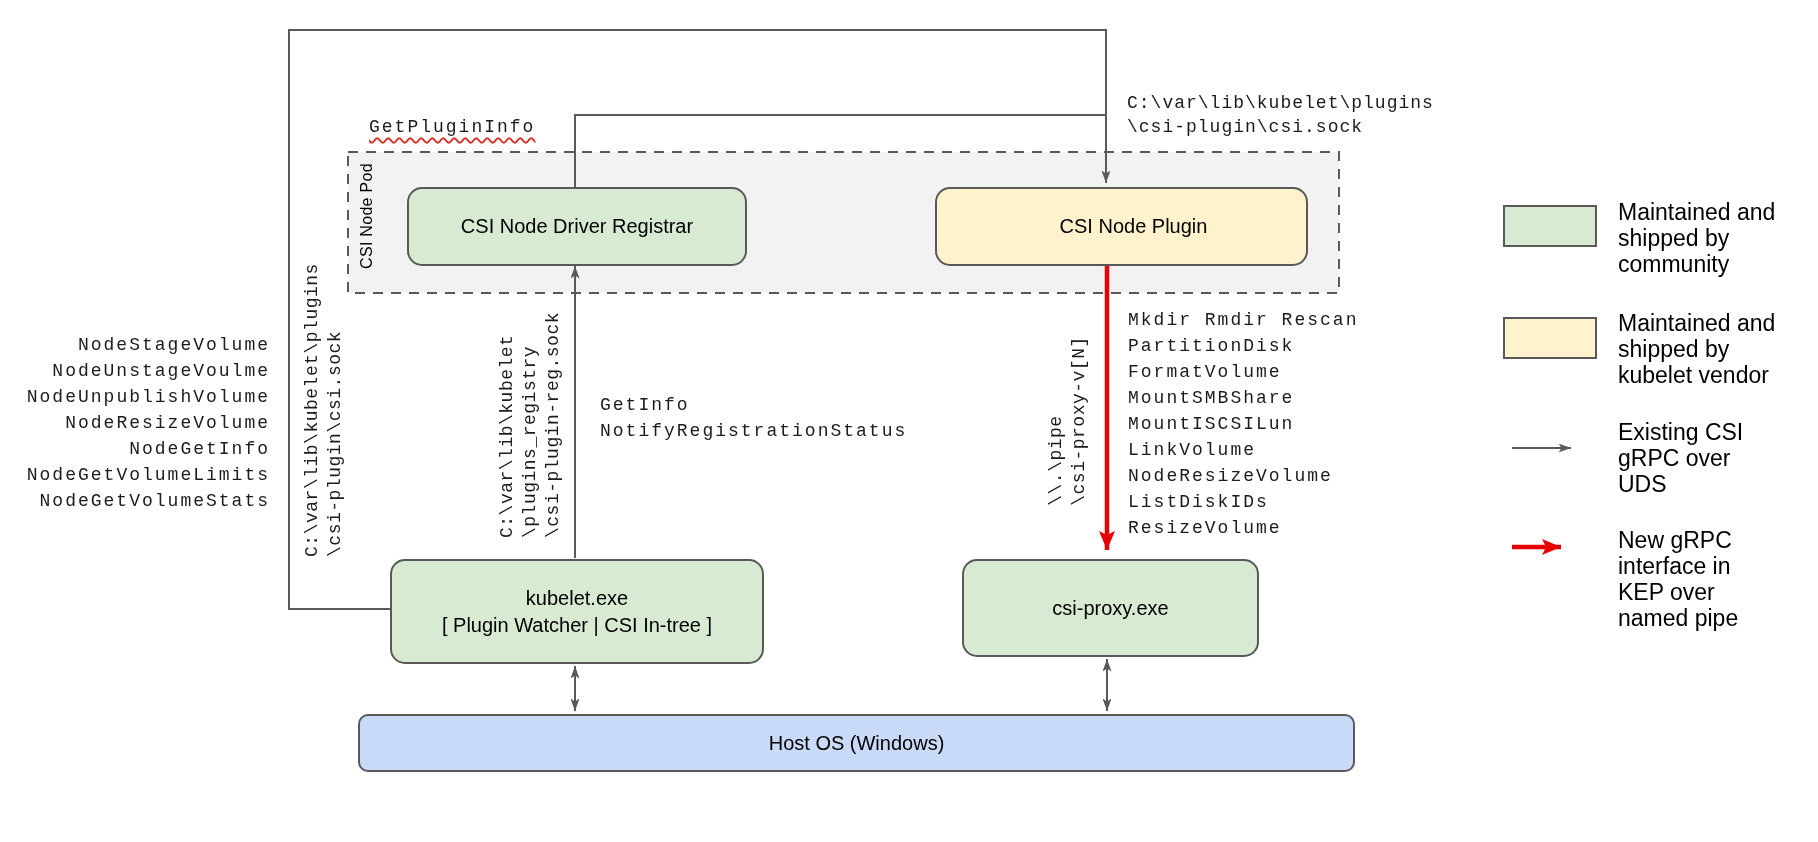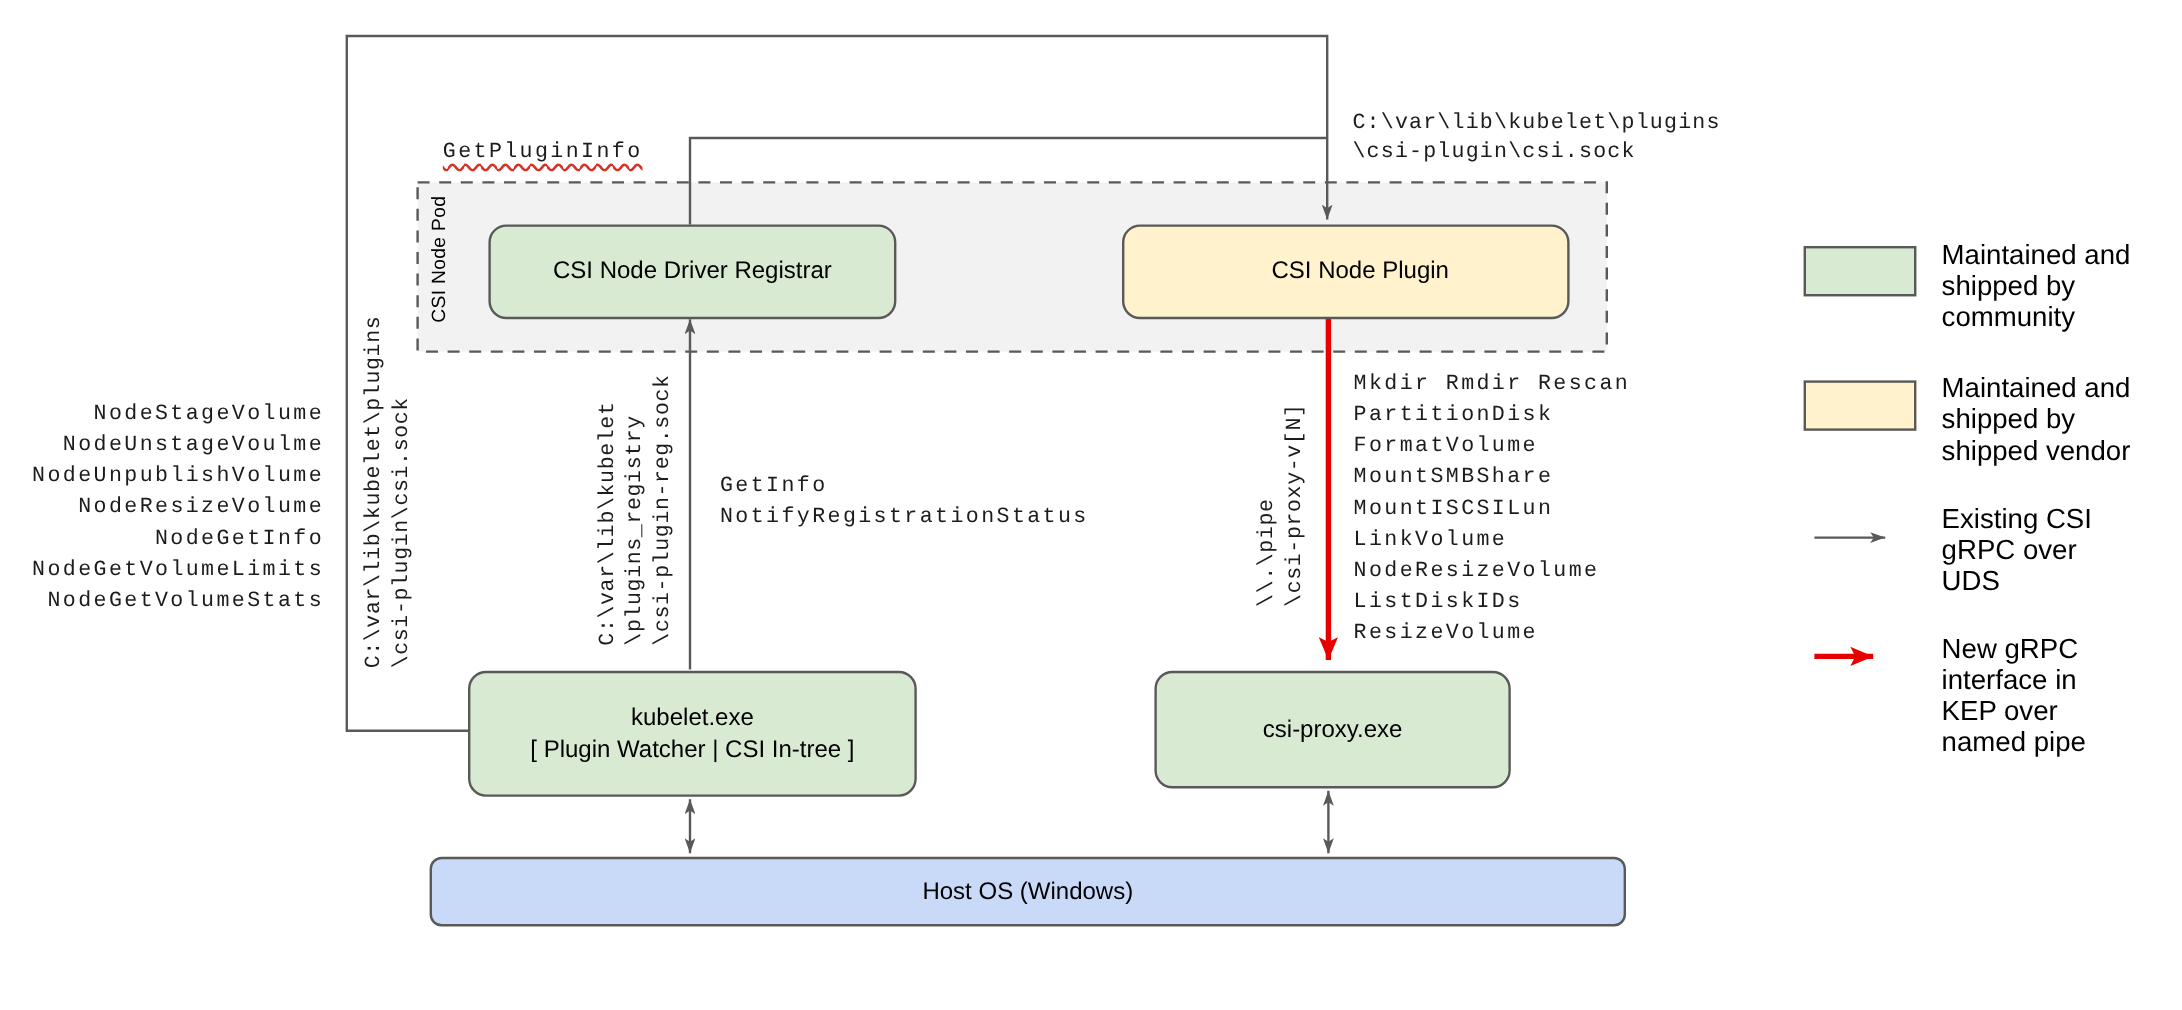--- a/index.html
+++ b/index.html
@@ -105,21 +105,21 @@
   <div class="legend-text" style="left:1618px;top:199px;">
       <div>Maintained and</div>
       <div>shipped by</div>
       <div>community</div>
     </div>
 
   <div class="legend-swatch yellow" style="left:1503px;top:317px;"></div>
   <div class="legend-text" style="left:1618px;top:310px;">
       <div>Maintained and</div>
       <div>shipped by</div>
-      <div>shipped vendor</div>
+      <div>kubelet vendor</div>
     </div>
 
   <div class="legend-text" style="left:1618px;top:419px;">
       <div>Existing CSI</div>
       <div>gRPC over</div>
       <div>UDS</div>
     </div>
 
   <div class="legend-text" style="left:1618px;top:527px;">
       <div>New gRPC</div>

